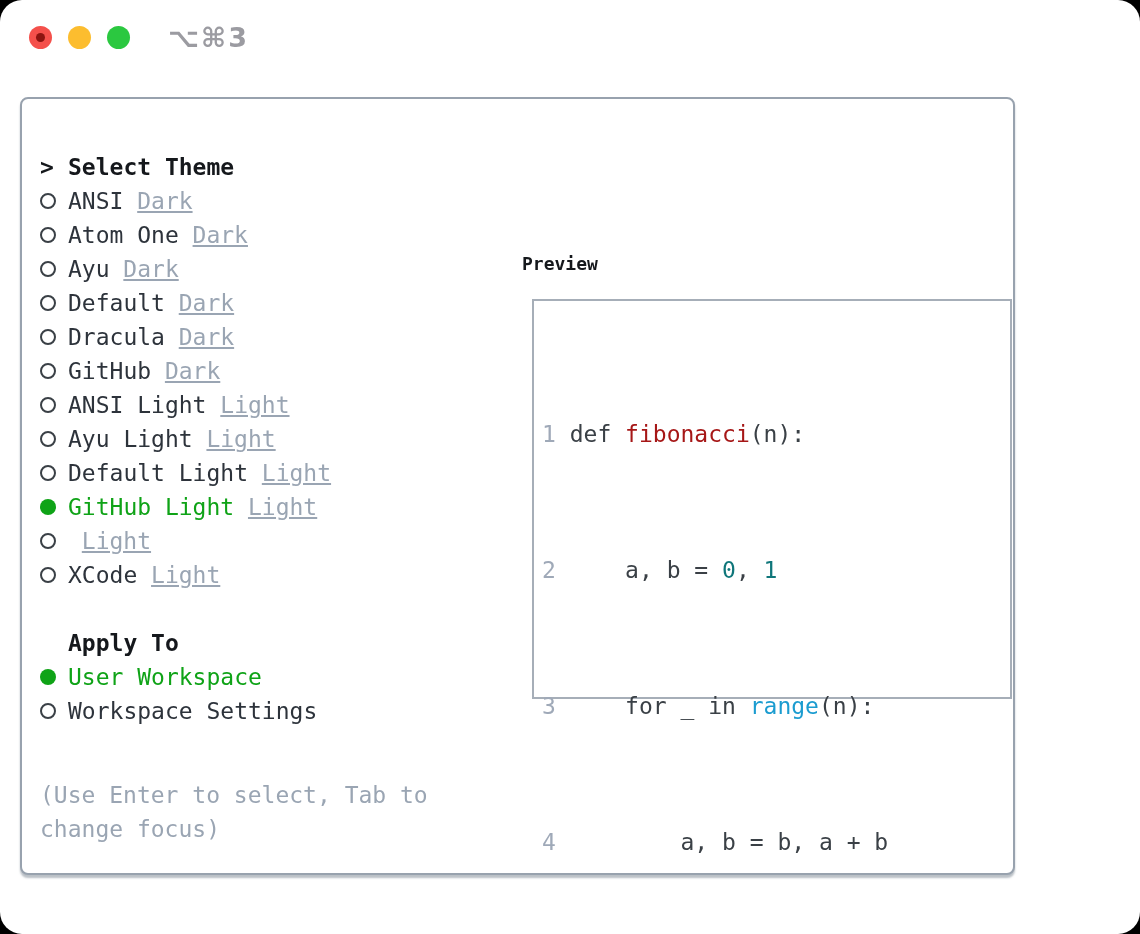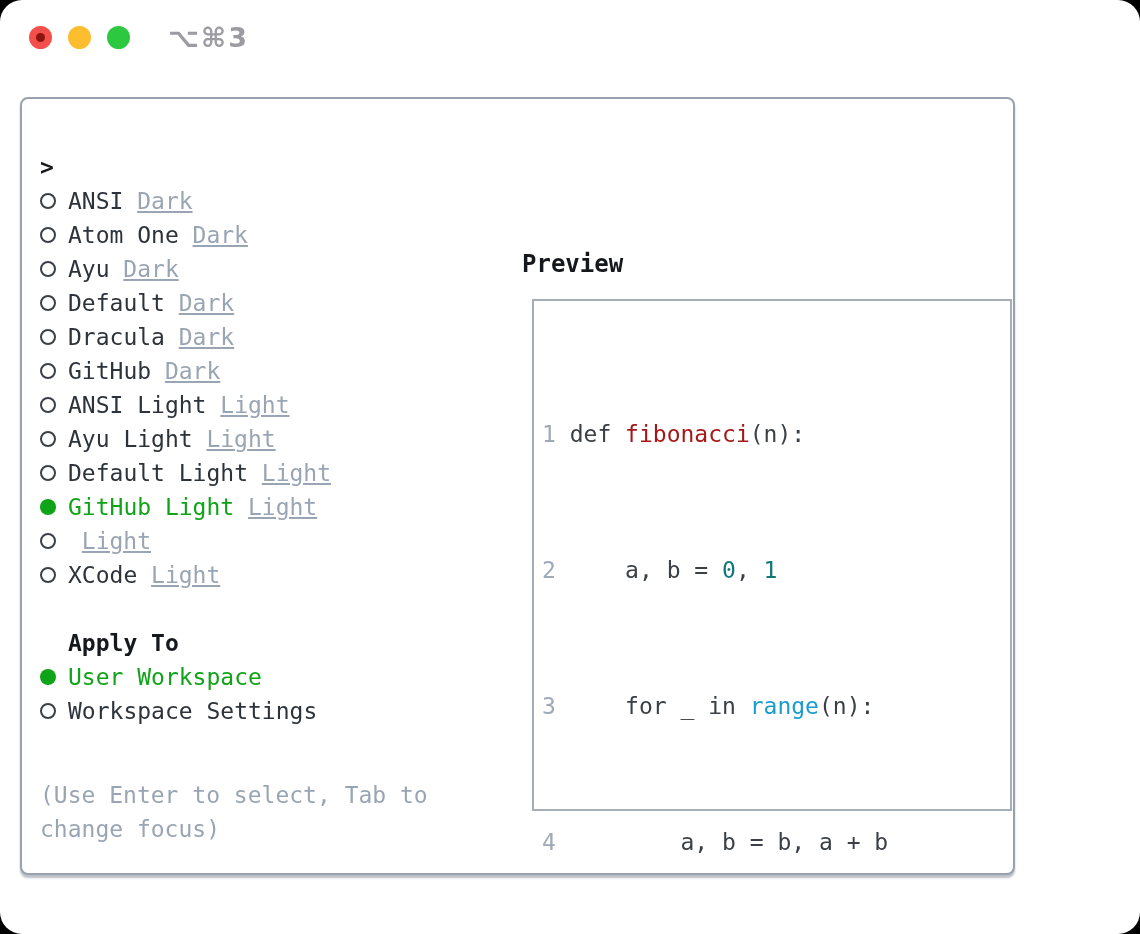--- a/index.html
+++ b/index.html
@@ -41,24 +41,24 @@
   .row.selected .ring{border:none;background:var(--selected_green);}
   .row.selected .name{color:var(--selected_green);text-align:right;}
   .name{color:var(--text_primary);}
   .tag{color:var(--tag_gray);margin-left:13.8px;text-decoration:underline;}
   .hdr{font-weight:700;color:var(--header_black);}
   .spacer34{height:34px;}
   .hint{color:var(--hint_gray);white-space:pre;margin-top:16px;}
   
   .preview-label{
     position:absolute;left:500px;top:148px;height:34px;line-height:34px;
-    font-size:24px;font-weight:700;color:var(--header_black);
+    font-size:18px;font-weight:700;color:var(--header_black);
   }
   .preview-box{
-    position:absolute;left:510px;top:200px;width:480px;height:512px;box-sizing:border-box;
+    position:absolute;left:510px;top:200px;width:480px;height:400px;box-sizing:border-box;
     border:2px solid var(--preview_border);background:#fff;
   }
   .code{position:absolute;left:8px;top:48px;font-size:23px;line-height:34px;white-space:pre;}
   .code-line{height:34px;}
   .ln{color:var(--line_num);}
   .seg-code{color:var(--code_default);}
   .seg-func{color:var(--func_red);}
   .seg-numlit{color:var(--num_teal);}
   .seg-builtin{color:var(--builtin_blue);}
 </style>
@@ -72,20 +72,21 @@
     <span class="light min"></span>
     <span class="light zoomb"></span>
     <span class="win-title">⌥⌘3</span>
   </div>
 
   <div class="panel">
 
     <div class="left-col">
       <div class="row">
         <span class="gut"><span class="prompt-char">&gt;</span></span>
+        <span class="hdr">Select Theme</span>
       </div>
 
       <div id="theme-options">
   <div class="row">
     <span class="gut"><span class="ring"></span></span>
     <span class="name">ANSI</span>
     <span class="tag">Dark</span>
   </div>
 
   <div class="row">

